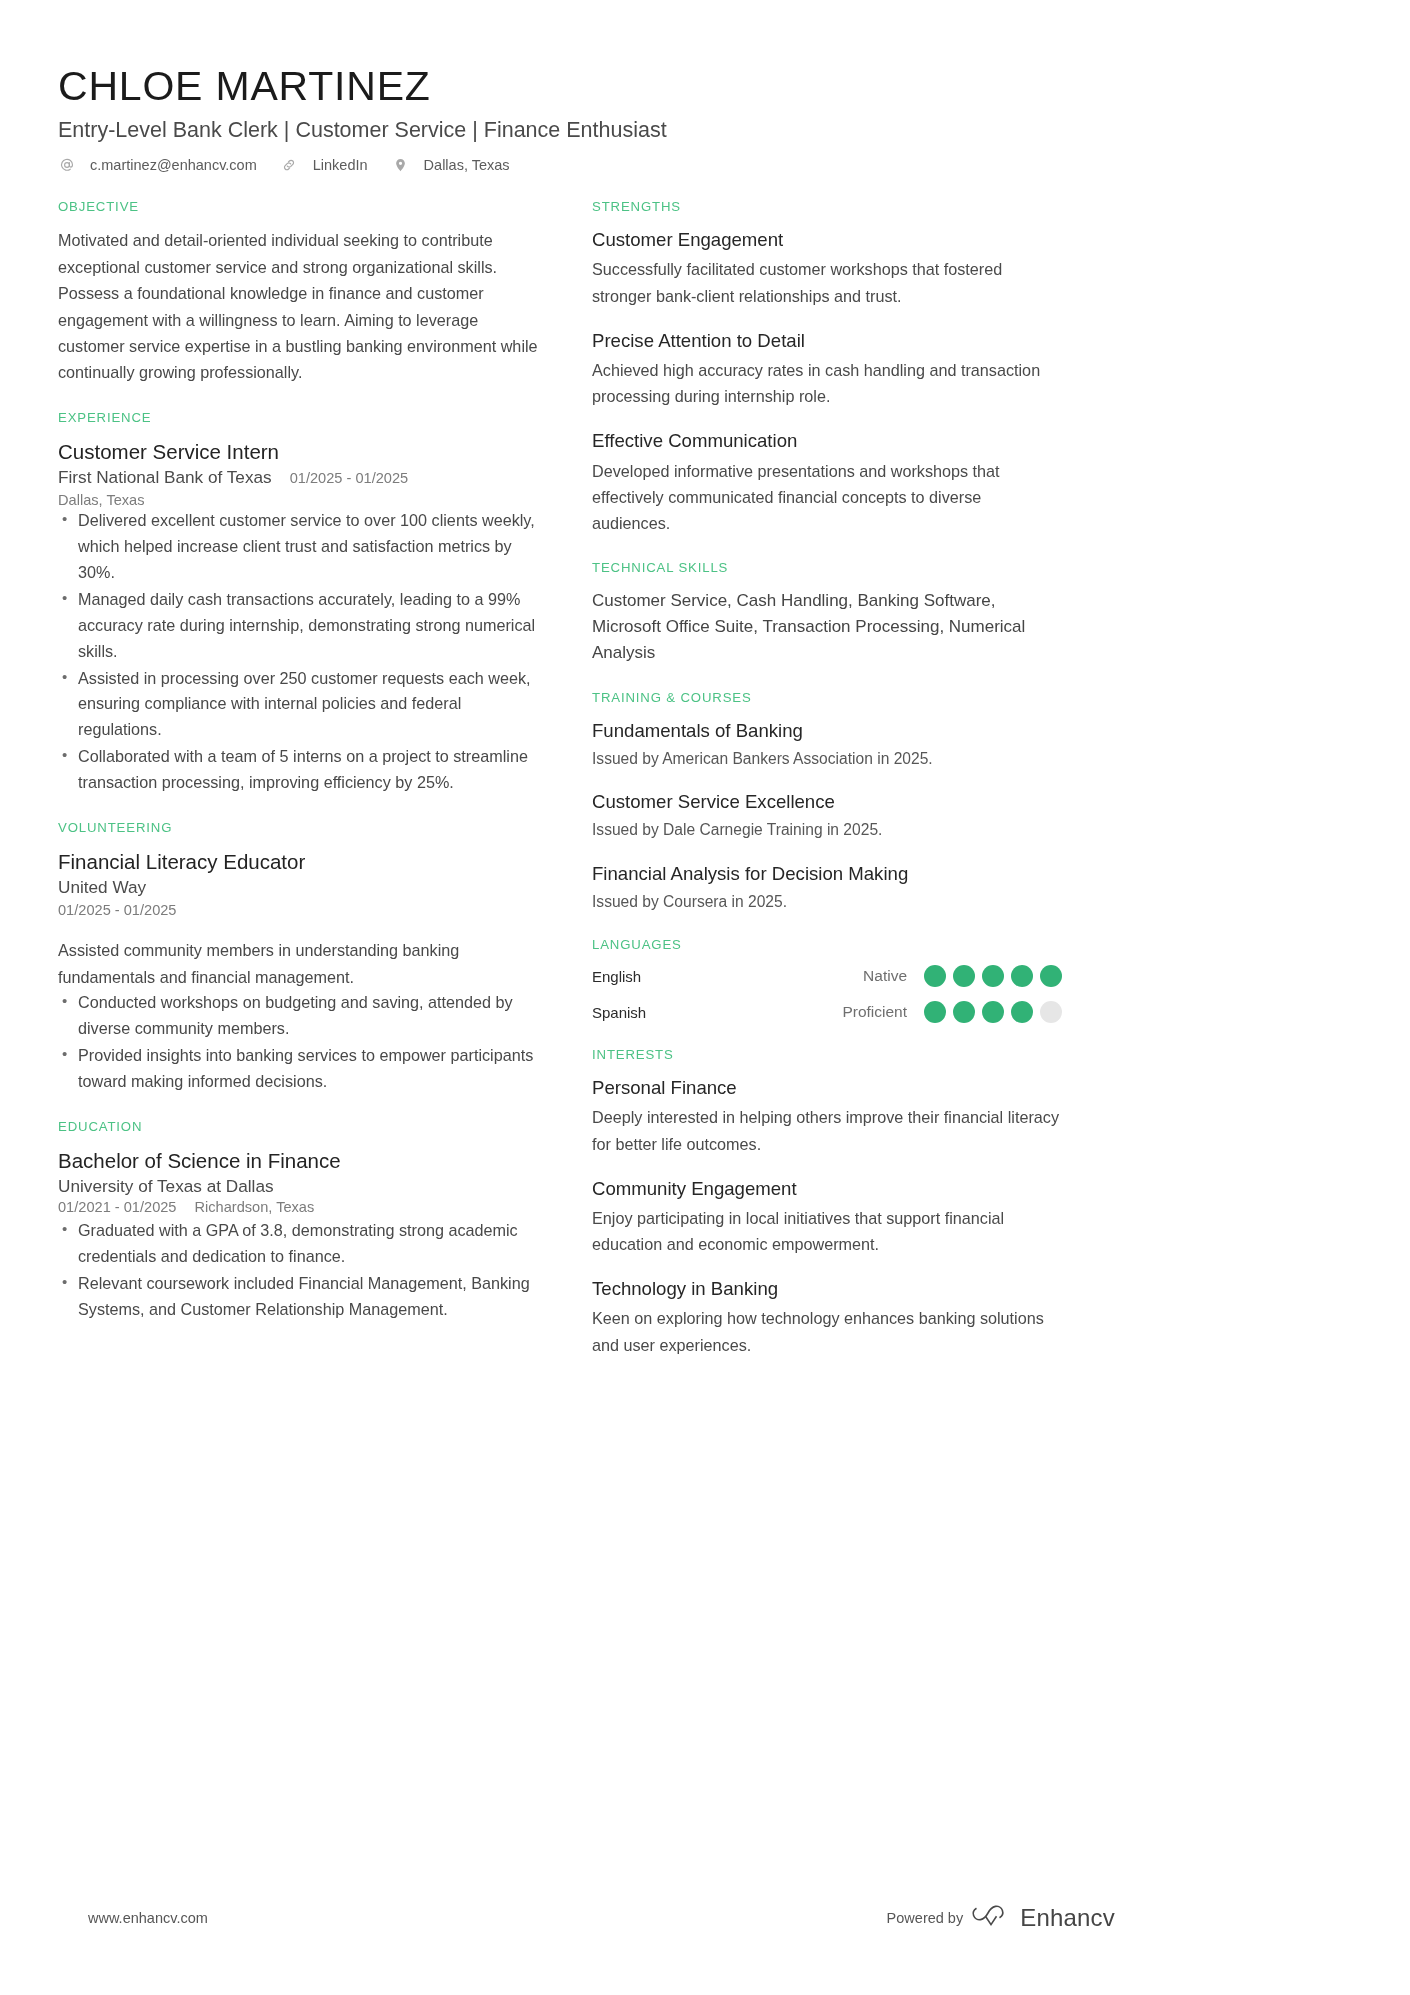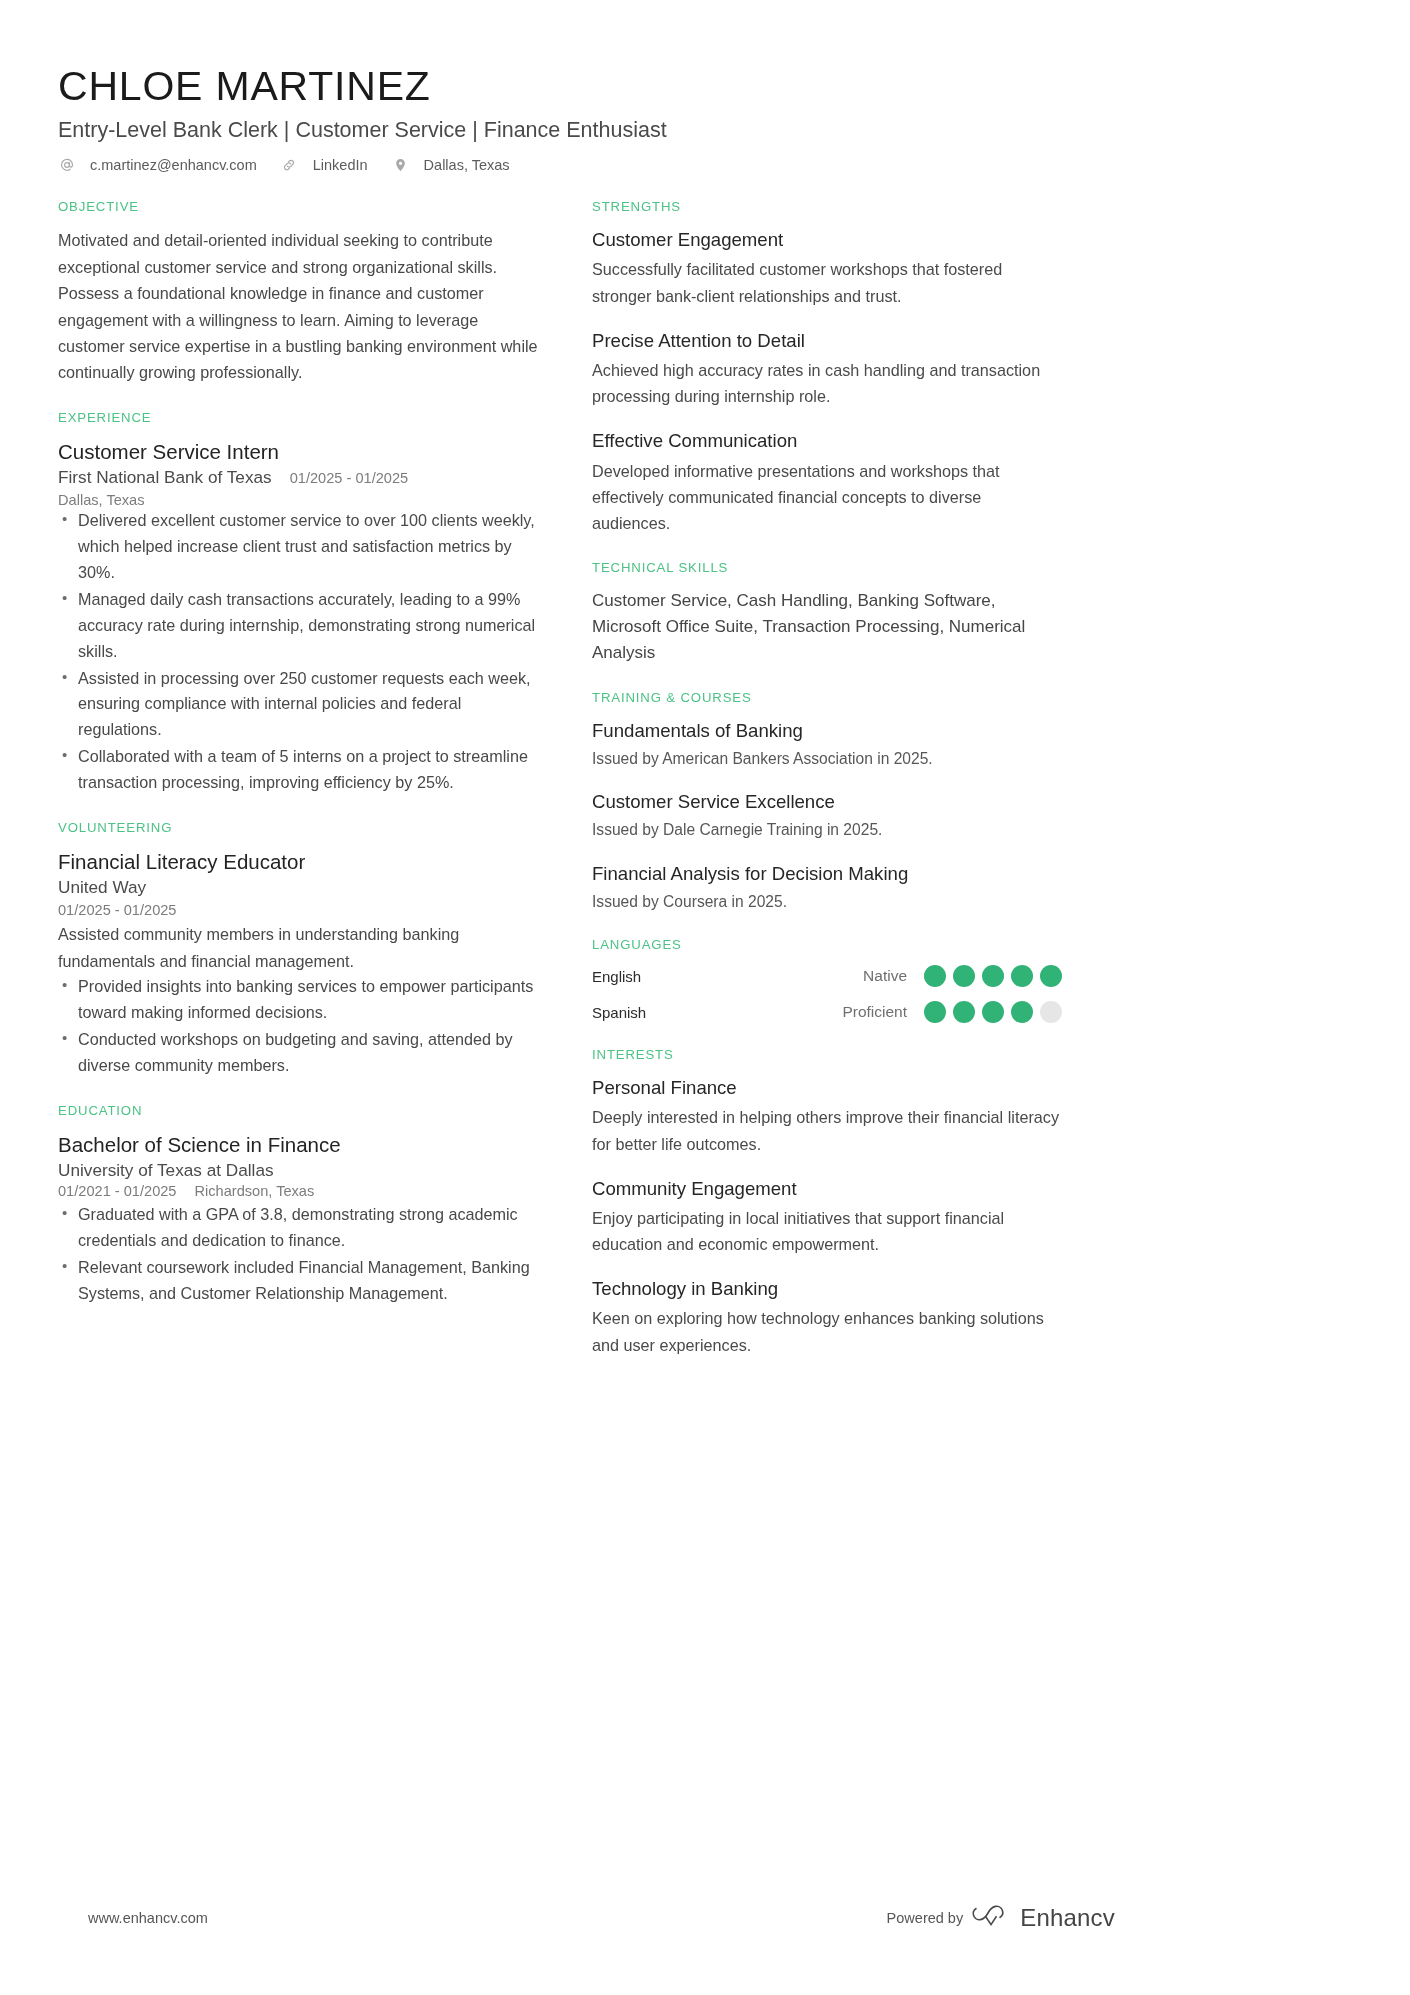--- a/index.html
+++ b/index.html
@@ -132,21 +132,21 @@
     color: #7c7c7c;
     margin-top: 3px;
   }
 
   .entry-loc.inline { margin-top: 0; margin-left: 18px; }
 
   .entry-desc {
     font-size: 16.2px;
     line-height: 1.63;
     color: #494949;
-    margin-top: 3px;
+    margin-top: 19px;
   }
 
   ul.bullets {
     list-style: none;
     margin-top: 0;
   }
 
   ul.bullets li {
     position: relative;
     padding-left: 20px;
@@ -340,22 +340,22 @@
         <div class="section-title">VOLUNTEERING</div>
 
         <div class="entry">
           <div class="entry-title">Financial Literacy Educator</div>
           <div class="entry-sub-row">
             <span class="entry-org">United Way</span>
           </div>
           <div class="entry-loc">01/2025 - 01/2025</div>
           <div class="entry-desc">Assisted community members in understanding banking fundamentals and financial management.</div>
           <ul class="bullets">
+            <li>Conducted workshops on budgeting and saving, attended by diverse community members.</li>
             <li>Provided insights into banking services to empower participants toward making informed decisions.</li>
-            <li>Conducted workshops on budgeting and saving, attended by diverse community members.</li>
           </ul>
         </div>
       </div>
 
       <div class="section">
         <div class="section-title">EDUCATION</div>
 
         <div class="entry">
           <div class="entry-title">Bachelor of Science in Finance</div>
           <div class="entry-sub-row">

